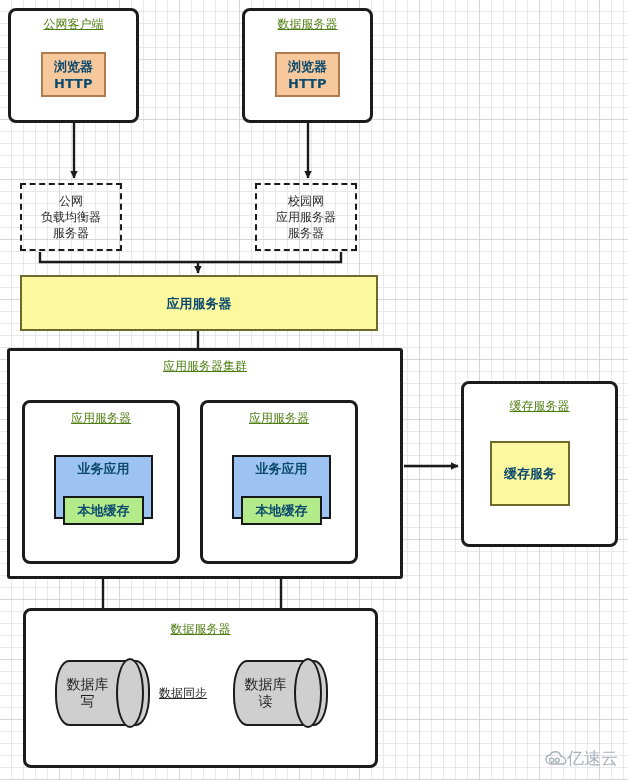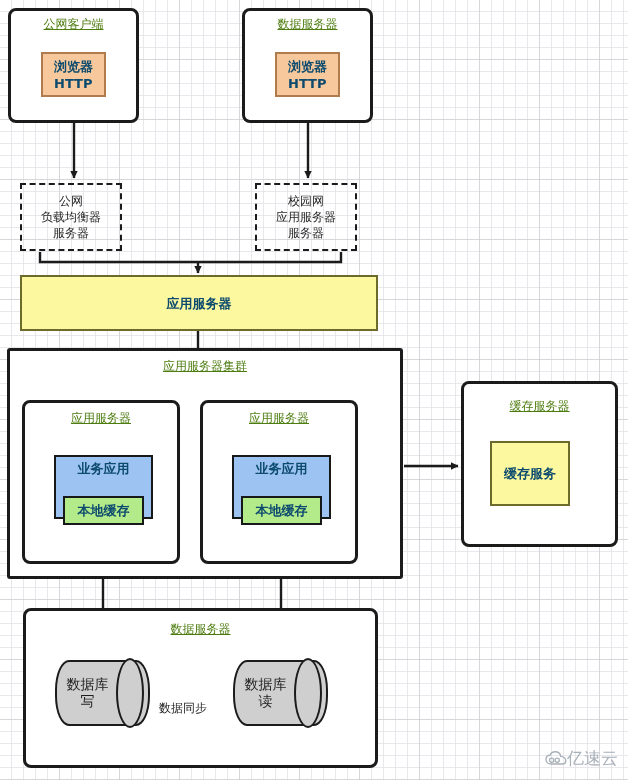--- a/index.html
+++ b/index.html
@@ -263,21 +263,21 @@
 写</div>
   </div>
 
   <div class="cyl" style="left:233px; top:660px; width:95px; height:66px;">
     <div class="body"></div>
     <div class="cap"></div>
     <div class="lbl">数据库
 读</div>
   </div>
 
-  <div class="sync-label" style="left:159px; top:700px;">数据同步</div>
+  <div class="sync-label" style="left:159px; top:685px;text-decoration:underline;">数据同步</div>
 
   <div class="wm">
     <span>
       <svg width="22" height="15" viewBox="0 0 22 15">
         <path d="M6.5,13 C3.3,13 1,11 1,8.4 C1,6.1 2.8,4.2 5.2,4 C6,2 8,0.8 10.2,0.8 C13,0.8 15.3,2.8 15.8,5.4 C18.6,5.6 20.8,7.6 20.8,10 C20.8,11.8 19.4,13 17.4,13 z" fill="none" stroke="#9aa3ad" stroke-width="1.4"></path>
         <circle cx="6.6" cy="9.2" r="2.1" fill="none" stroke="#9aa3ad" stroke-width="1.3"></circle>
         <circle cx="12.2" cy="9.2" r="2.1" fill="none" stroke="#9aa3ad" stroke-width="1.3"></circle>
       </svg>
     </span>
     <span>亿速云</span>

